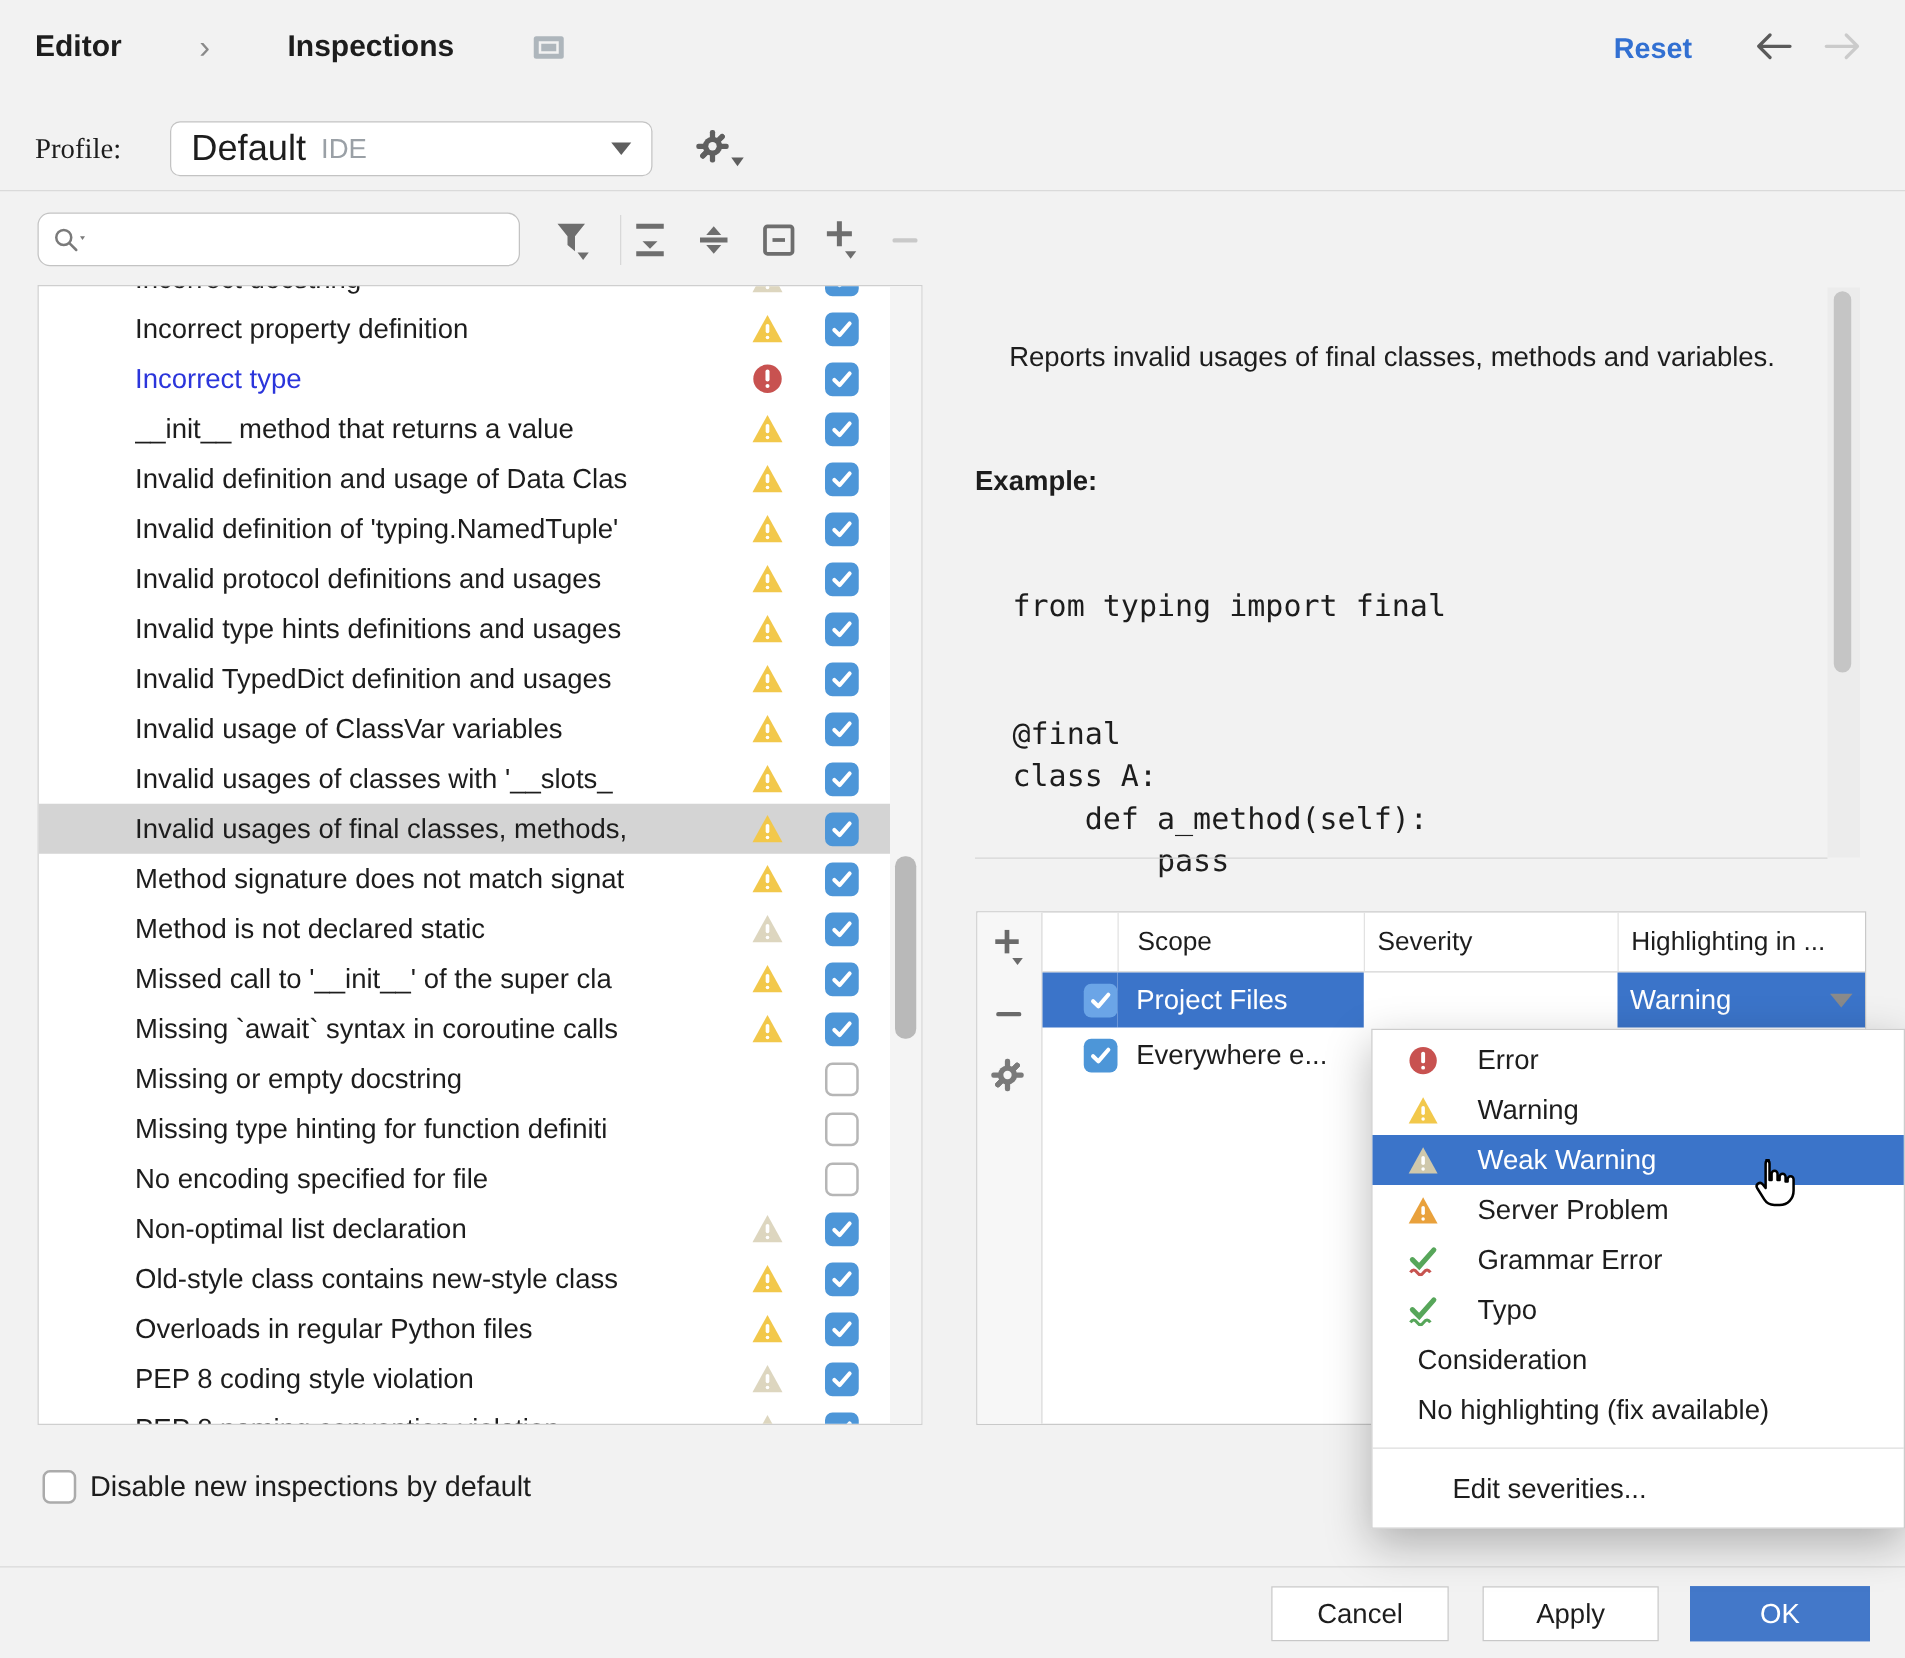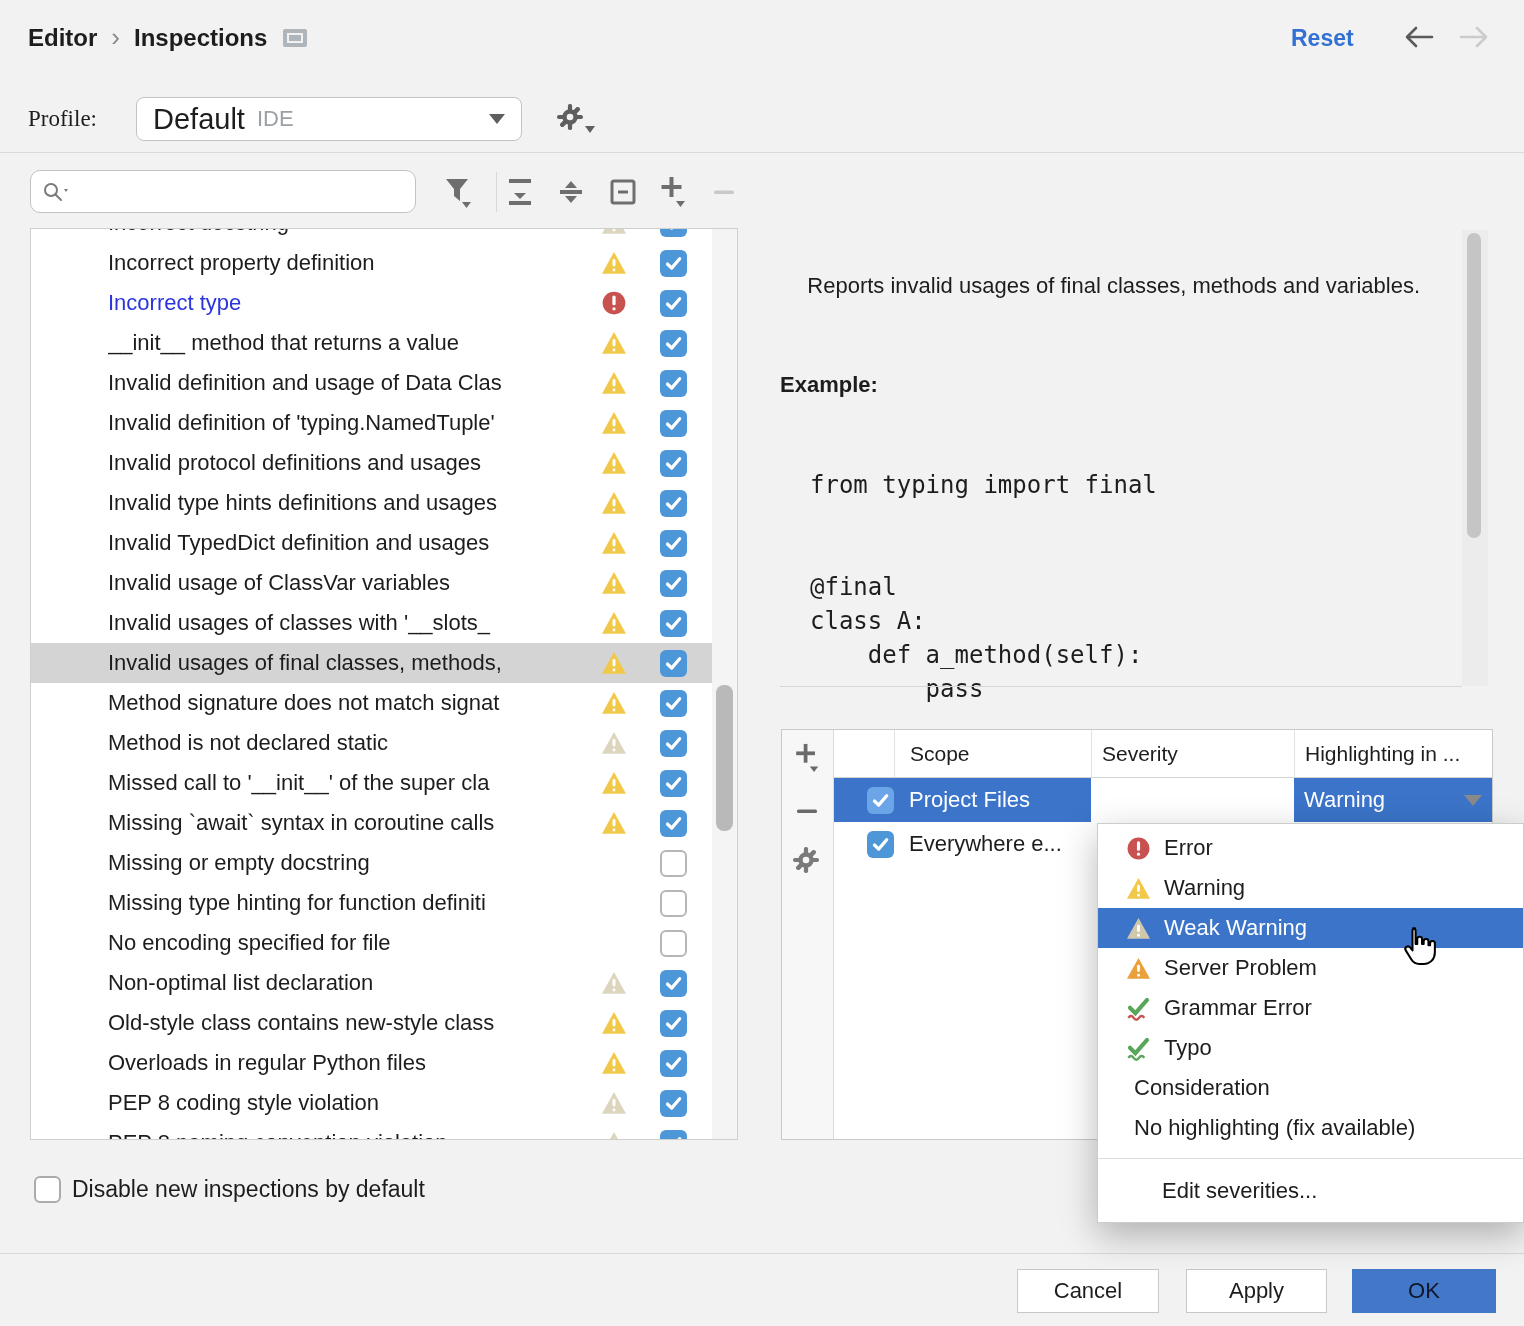--- a/index.html
+++ b/index.html
@@ -7,21 +7,21 @@
   body {
     width:1524px; height:1326px; position:relative; overflow:hidden;
     background:#F2F2F2;
     font-family:"Liberation Sans", sans-serif;
     color:#1D1D1D;
     -webkit-font-smoothing:antialiased;
   }
   .abs { position:absolute; }
 
   
-  .breadcrumb { left:28px; top:22px; font-size:24px; font-weight:bold; display:flex; align-items:center; }
+  .breadcrumb { left:28px; top:22px; font-size:24px; font-weight:bold; display:flex; align-items:center;gap:48px; }
   .crumb-sep { color:#8A8A8A; font-weight:normal; font-size:26px; margin:0 14px; }
   .win-icon { width:24px; height:18px; margin-left:16px; position:relative; background:#AEB6BC; border-radius:2px; }
   .win-icon::after { content:""; position:absolute; left:4px; top:4px; right:4px; bottom:4px; background:#AEB6BC; border:2px solid #F2F2F2; }
   .reset-link { left:1291px; top:25px; font-size:23px; font-weight:bold; color:var(--accent,#3270D2); cursor:pointer; }
   .nav-arrow { top:24px; }
 
   
   .profile-label { left:28px; top:106px; font-size:23px;font-family:Liberation Serif, serif; }
   .profile-select {
     left:136px; top:97px; width:386px; height:44px; background:#fff;
@@ -89,35 +89,35 @@
   .sc-sev   { width:203px; padding-left:10px; }
   .sc-high  { flex:1; padding:0 10px; justify-content:space-between; }
   .cell-sel { background:var(--sel-blue,#3B74C9); color:#fff; }
 
   
   .sev-menu {
     left:1097px; top:823px; width:427px; background:#fff; z-index:10;
     border:1px solid #CCCCCC; box-shadow:0 12px 34px rgba(0,0,0,.28);
     padding:4px 0 9px 0;
   }
-  .mi { height:40px; display:flex; align-items:center; padding-left:28px; font-size:22px; }
+  .mi { height:40px; display:flex; align-items:center; padding-left:28px; font-size:22px;gap:18px; }
   .mi .mi-icon { width:25px; height:25px; margin-right:13px; flex:none; }
   .mi.noicon { padding-left:36px; }
   .mi.selected { background:var(--sel-blue,#3B74C9); color:#fff; }
   .menu-div { height:1px; background:#DDDDDD; margin:10px 0; }
   .mi.footer { padding-left:64px; height:44px;text-align:right; }
 
   
   .bottom-div { left:0; top:1253px; width:1524px; height:1px; background:#D9D9D9; }
   .btn {
     top:1269px; height:44px; border-radius:0; font-size:22px;
     display:flex; align-items:center; justify-content:center;
     background:#fff; border:1px solid #C8C8C8;
   }
-  .btn.primary { background:var(--ok-blue,#4378C9); border-color:var(--ok-blue,#4378C9); color:#0f172a; }
+  .btn.primary { background:var(--ok-blue,#4378C9); border-color:var(--ok-blue,#4378C9); color:#ffffff; }
 
   .cursor-hand { left:1396px; top:924px; z-index:20; }
 </style>
 </head>
 <body>
 
 <div class="abs breadcrumb">
   <span>Editor</span>
   <span class="crumb-sep">›</span>
   <span>Inspections</span>

